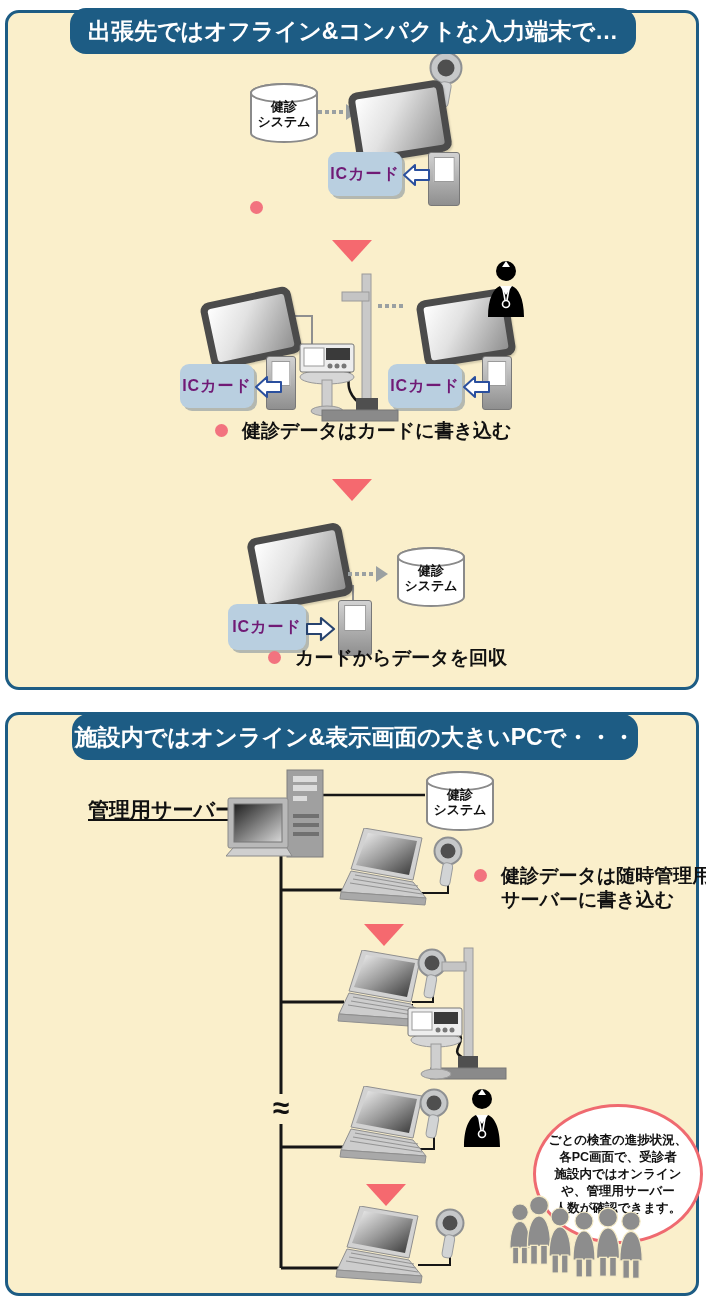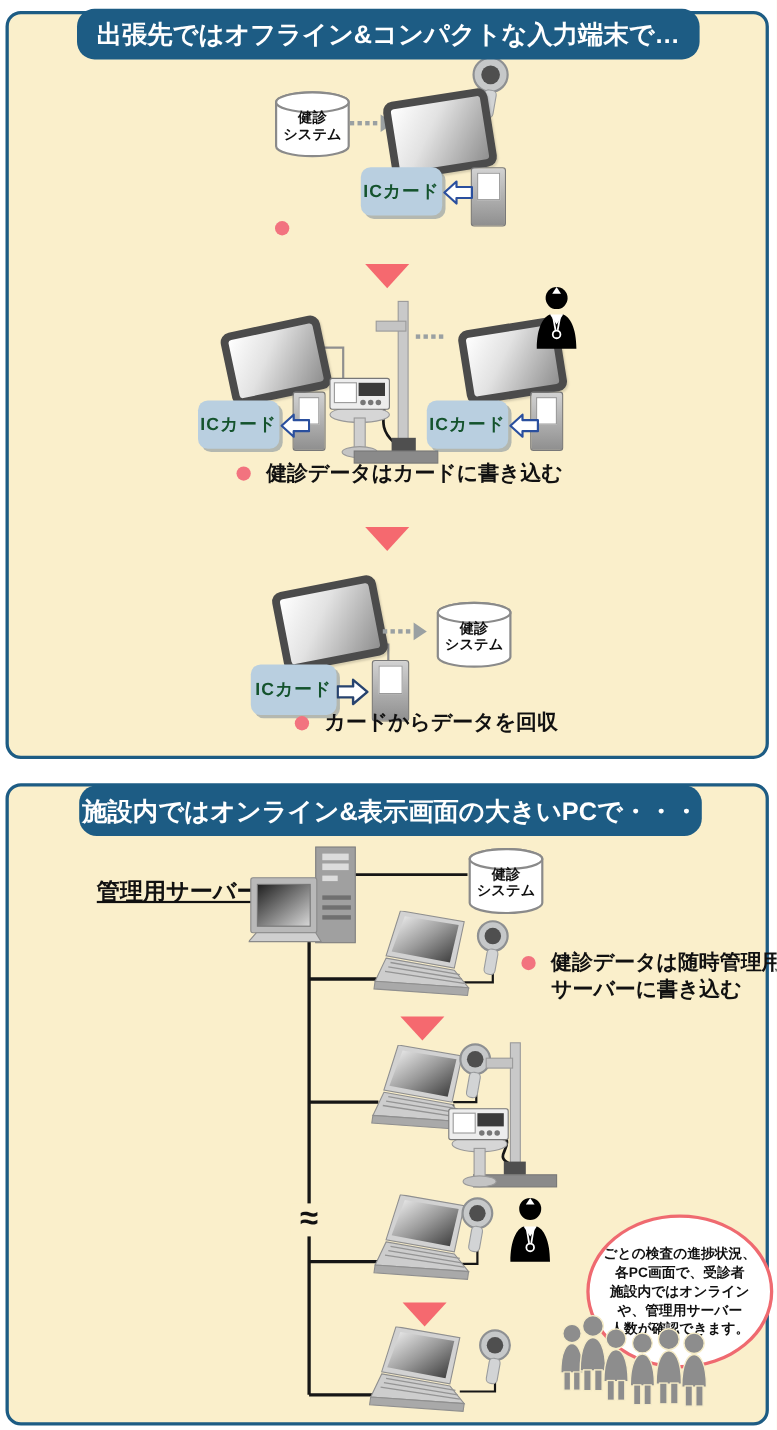--- a/index.html
+++ b/index.html
@@ -14,21 +14,21 @@
   .cyl .lbl{position:absolute;top:17px;left:0;right:0;text-align:center;font-size:13px;font-weight:bold;line-height:15px;}
   .tablet{position:absolute;z-index:2;background:#4b4b4b;border-radius:9px;box-shadow:1px 2px 2px rgba(0,0,0,.15);}
   .tablet .scr{position:absolute;inset:7px;border-radius:3px;
                background:linear-gradient(125deg,#ffffff 0%,#e2e2e2 40%,#8f8f8f 100%);}
   .reader{position:absolute;z-index:2;background:linear-gradient(#d2d2d2,#8f8f8f);
           border:1px solid #787878;border-radius:3px;}
   .reader .rscr{position:absolute;top:4px;left:50%;transform:translateX(-50%);width:62%;height:44%;
                 background:#fff;border:1px solid #9a9a9a;}
   .icbox{position:absolute;z-index:2;background:#b9cfe0;border-radius:9px;
          box-shadow:3px 3px 0 rgba(110,130,150,.5);display:flex;align-items:center;justify-content:center;
-         font-weight:bold;color:#14532d;font-size:16px;letter-spacing:1px;}
+         font-weight:bold;color:#701a75;font-size:16px;letter-spacing:1px;}
   .bullet{position:absolute;z-index:2;display:flex;align-items:flex-start;}
   .bullet .dot{width:13px;height:13px;border-radius:50%;background:#f2737f;margin-top:5px;flex:none;margin-right:14px;}
   .bullet .txt{font-size:19px;font-weight:bold;line-height:24px;white-space:nowrap;}
   .tri{position:absolute;z-index:2;width:0;height:0;border-left:20px solid transparent;
        border-right:20px solid transparent;border-top:22px solid #f5696f;}
   .dots{position:absolute;z-index:2;display:flex;align-items:center;gap:3px;}
   .dots i{width:4px;height:4px;background:#9aa0a2;display:block;}
   .dots .head{width:0;height:0;border-top:8px solid transparent;border-bottom:8px solid transparent;
               border-left:12px solid #9aa0a2;}
   .brk{position:absolute;z-index:3;background:#faefcb;width:34px;height:30px;font-size:30px;font-weight:bold;

